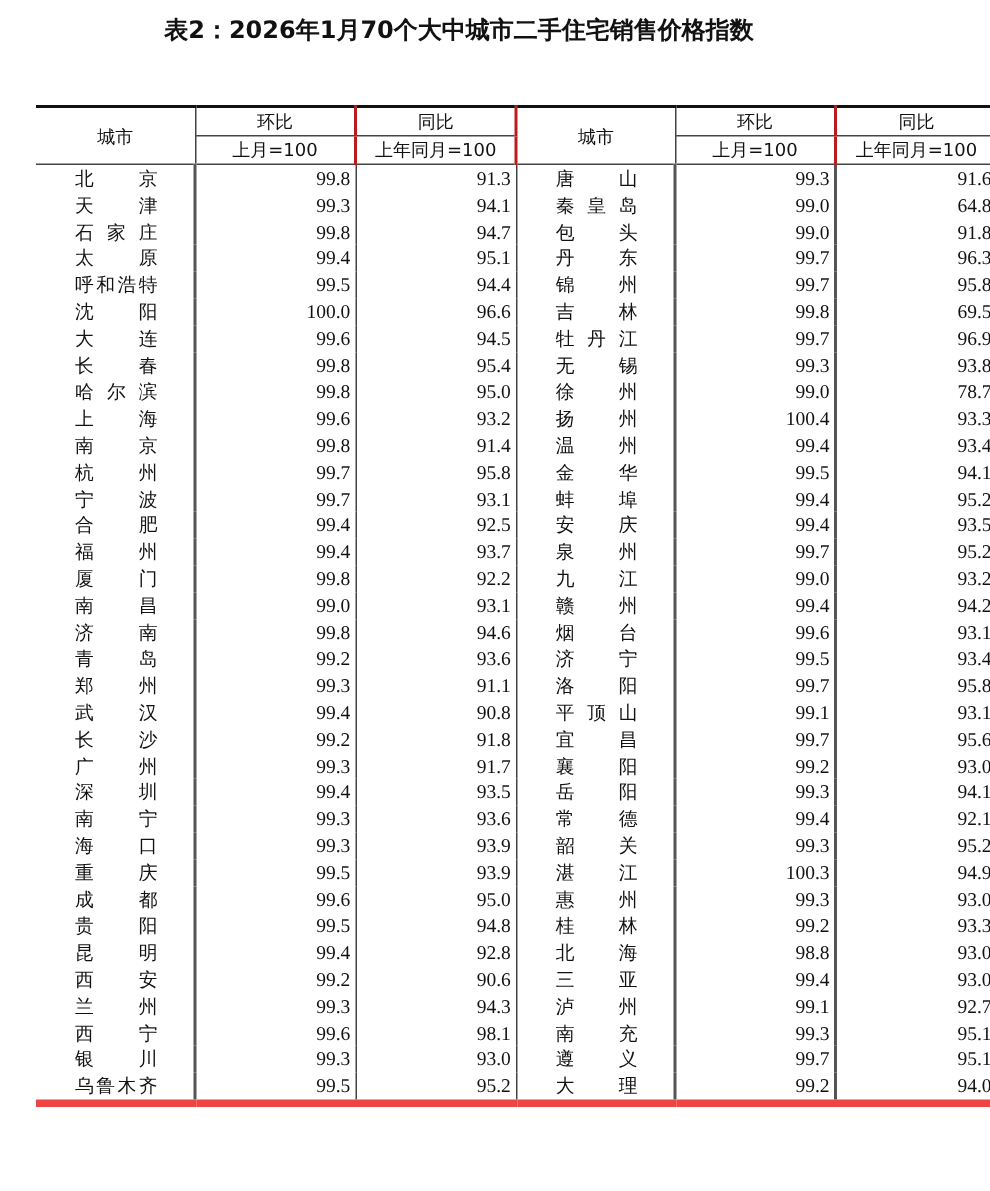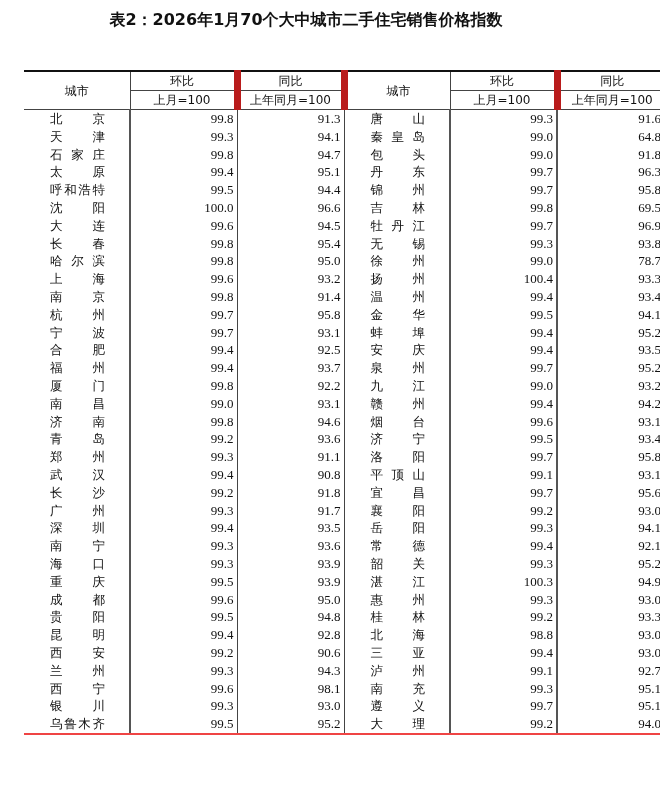--- a/index.html
+++ b/index.html
@@ -9,28 +9,28 @@
            font-family: "DejaVu Sans", sans-serif; font-weight:bold; font-size:16px; letter-spacing:0px; }
   table.grid { position:absolute; left:24px; top:70px; width:640px; border-collapse:collapse; table-layout:fixed; }
   table.grid col.c-city { width:106px; }
   table.grid col.c-val { width:107px; }
   .grid th, .grid td { padding:0; font-weight:normal; }
   .grid thead tr:first-child th { border-top:2px solid #111; }
   .grid th { font-family:"DejaVu Sans", sans-serif; font-size:12px; height:18px; line-height:18px; text-align:center; }
   .grid th.city-h { border-right:1px solid #444; }
   .grid th.sub { border-top:1px solid #444; font-family:"DejaVu Sans","Liberation Serif",sans-serif; font-size:12px;margin-left:23px; }
   .grid thead tr:last-child th, .grid th.city-h { border-bottom:1px solid #444; }
-  .grid th.val-h { border-right:7px solid #b91c1c; }
+  .grid th.val-h { border-right:2px solid #b91c1c; }
   .grid th.val-h.last { border-right:none; }
   .grid td { height:17.8px; line-height:17.8px; font-size:13px; }
   .grid td.city { font-family:"DejaVu Sans", sans-serif; font-size:12.5px; padding:0 24px 0 26px; text-align:justify; text-align-last:justify; white-space:nowrap; }
   .grid td.num { text-align:right; padding-right:3px; border-left:1px solid #444; }
   .grid td.num.mom { border-left:2px solid #555; }
   .grid td.city.right { border-left:1px solid #444;margin-left:12px; }
-  .grid tbody tr:last-child td { border-bottom:2px solid #ef4444; }
+  .grid tbody tr:last-child td { border-bottom:5px solid #ef4444; }
   .grid td.num.yoy.rt { border-left:2px solid #555;margin-left:32px; }
 </style>
 </head>
 <body>
 
 <div class="title">表2：2026年1月70个大中城市二手住宅销售价格指数</div>
 
 <table class="grid">
   <colgroup>
     <col class="c-city">

